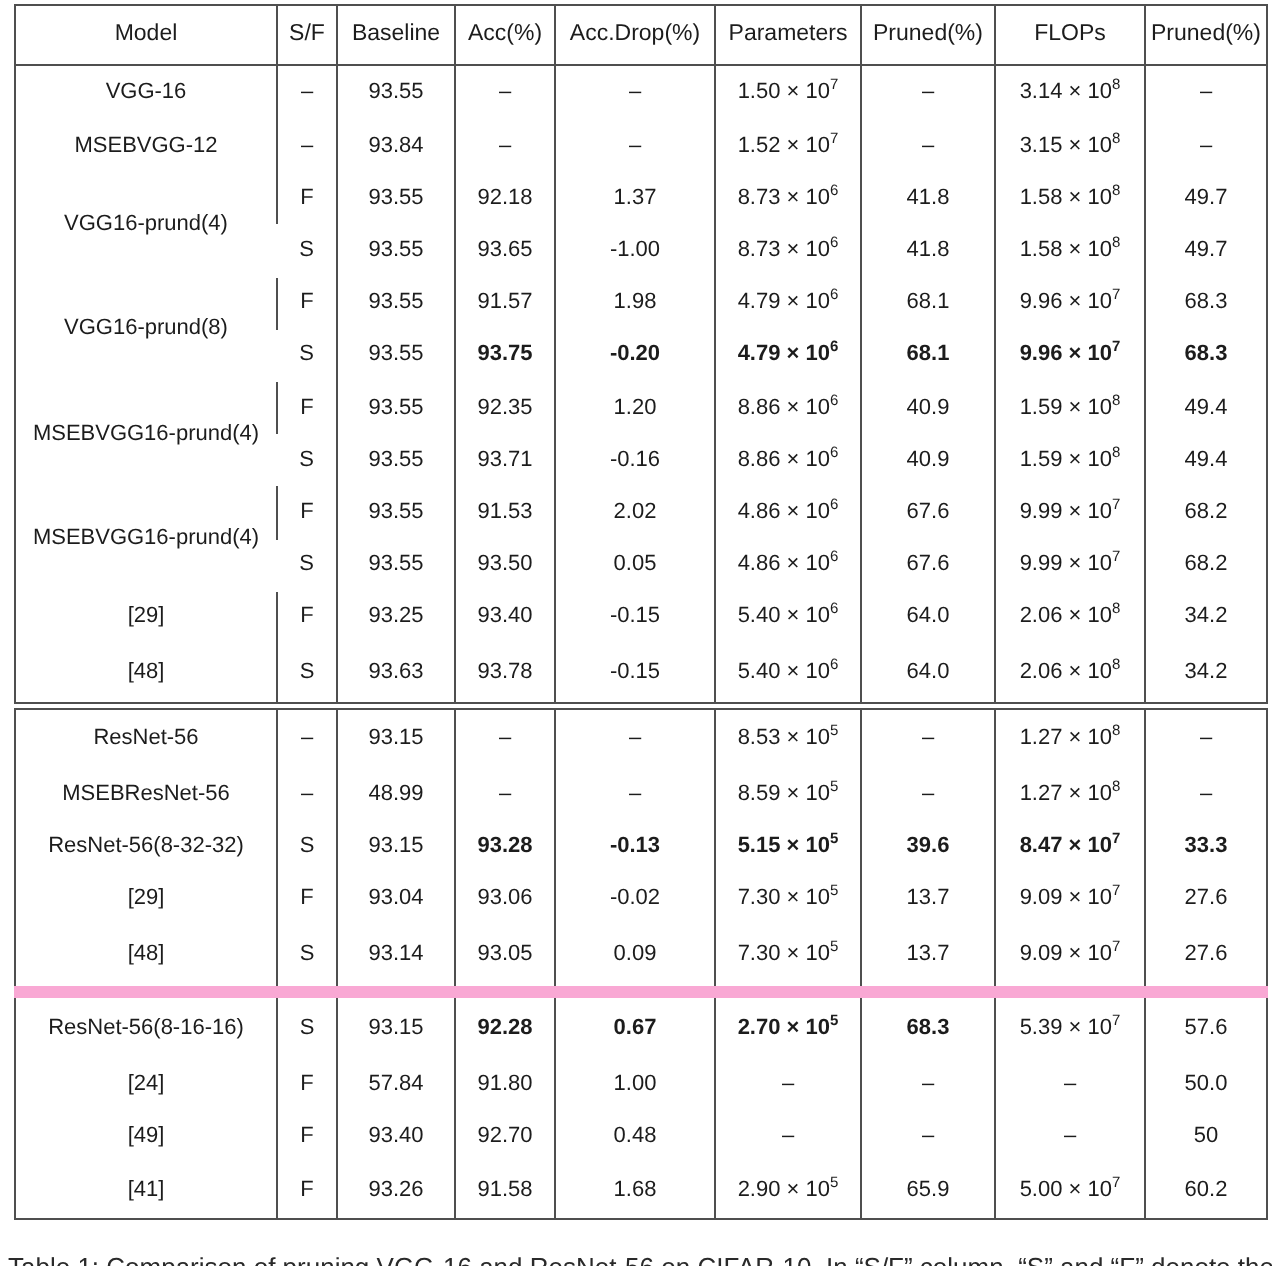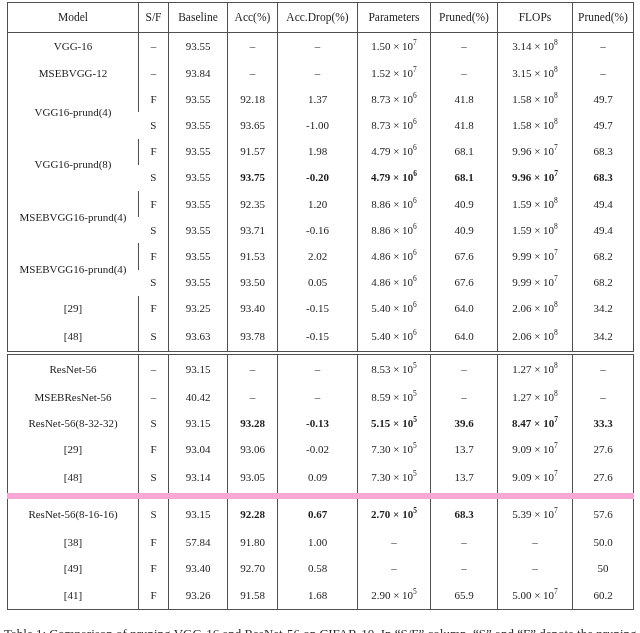--- a/index.html
+++ b/index.html
@@ -1,17 +1,17 @@
 <!DOCTYPE html>
 <html><head>
 <meta charset="utf-8">
 <style>
   html,body{margin:0;padding:0;background:#ffffff;}
   #page{position:relative;width:636px;height:633px;overflow:hidden;background:#fff;
-        font-family:Liberation Serif, serif;color:#1c1c1c;}
+        font-family:Liberation Sans, sans-serif;color:#1c1c1c;}
   table#tbl{position:absolute;left:7px;top:2px;width:626px;height:608px;
         border-collapse:collapse;table-layout:fixed;
         font-size:11px;line-height:1;}
   #tbl, #tbl td, #tbl th{border:0 solid #4f4f4f;}
   #tbl{border:1.4px solid #4f4f4f;}
   #tbl td, #tbl th{border-left:1px solid #4f4f4f;text-align:center;vertical-align:middle;
         padding:0 2px;overflow:hidden;white-space:nowrap;}
   #tbl td:first-child, #tbl th:first-child{border-left:0;}
   #tbl thead th{font-weight:normal;font-size:11.5px;height:29px;border-bottom:1px solid #4f4f4f;}
   #tbl td{font-size:11px;}
@@ -188,21 +188,21 @@
           <td>–</td>
           <td>–</td>
           <td>8.53 × 10<sup>5</sup></td>
           <td>–</td>
           <td>1.27 × 10<sup>8</sup></td>
           <td>–</td>
         </tr>
         <tr>
           <td rowspan="1">MSEBResNet-56</td>
           <td>–</td>
-          <td>40.42</td>
+          <td>48.99</td>
           <td>–</td>
           <td>–</td>
           <td>8.59 × 10<sup>5</sup></td>
           <td>–</td>
           <td>1.27 × 10<sup>8</sup></td>
           <td>–</td>
         </tr>
         <tr>
           <td rowspan="1">ResNet-56(8-32-32)</td>
           <td>S</td>
@@ -241,36 +241,36 @@
           <td>S</td>
           <td>93.15</td>
           <td class="bold">92.28</td>
           <td class="bold">0.67</td>
           <td class="bold">2.70 × 10<sup>5</sup></td>
           <td class="bold">68.3</td>
           <td>5.39 × 10<sup>7</sup></td>
           <td>57.6</td>
         </tr>
         <tr>
-          <td rowspan="1">[38]</td>
+          <td rowspan="1">[24]</td>
           <td>F</td>
           <td>57.84</td>
           <td>91.80</td>
           <td>1.00</td>
           <td>–</td>
           <td>–</td>
           <td>–</td>
           <td>50.0</td>
         </tr>
         <tr>
           <td rowspan="1">[49]</td>
           <td>F</td>
           <td>93.40</td>
           <td>92.70</td>
-          <td>0.58</td>
+          <td>0.48</td>
           <td>–</td>
           <td>–</td>
           <td>–</td>
           <td>50</td>
         </tr>
         <tr>
           <td rowspan="1">[41]</td>
           <td>F</td>
           <td>93.26</td>
           <td>91.58</td>

